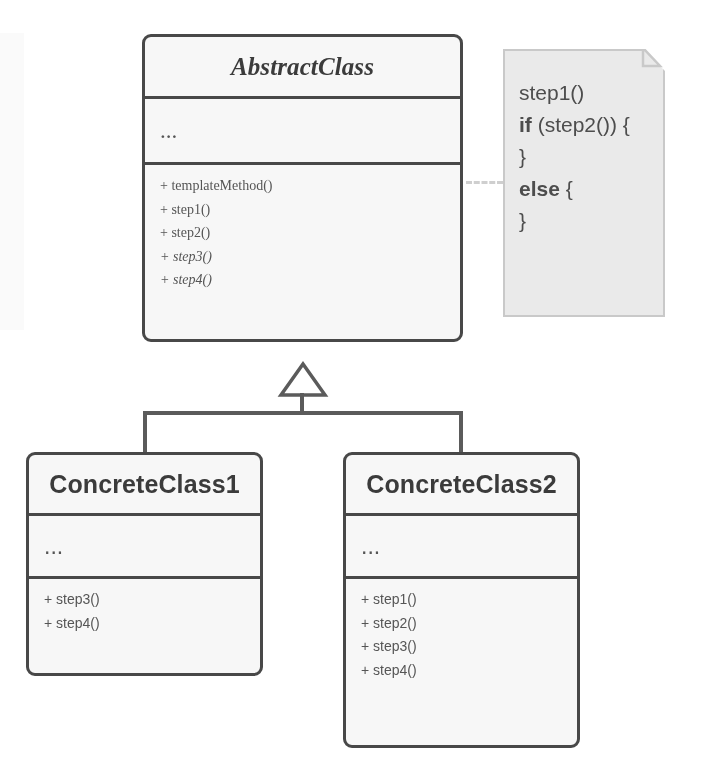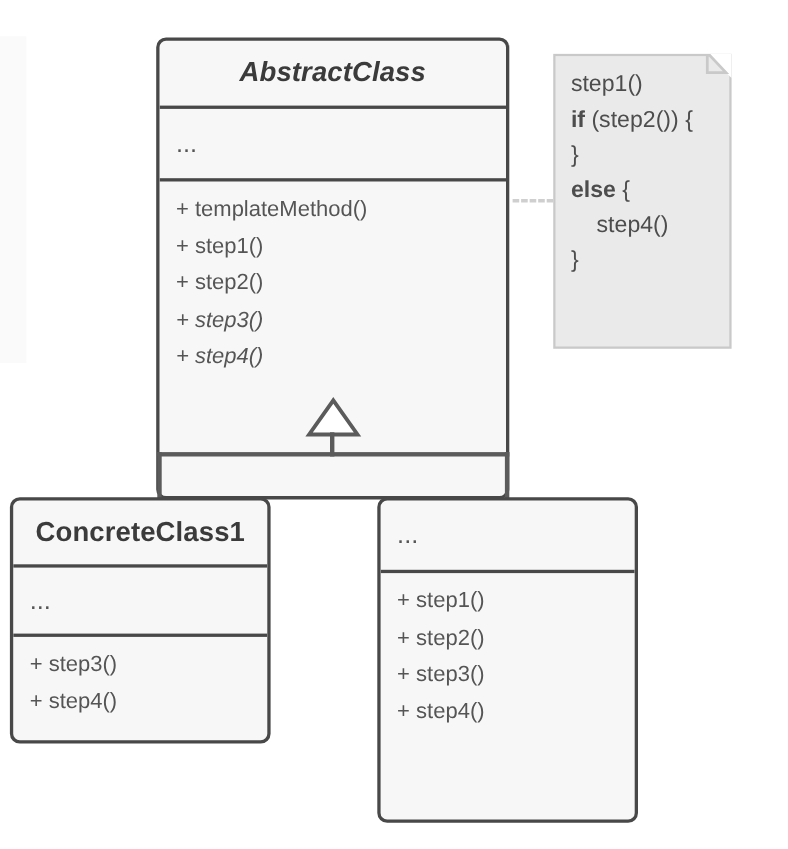--- a/index.html
+++ b/index.html
@@ -64,40 +64,40 @@
     display: flex;
     align-items: center;
     padding-left: 15px;
     color: #555555;
     font-size: 23px;
     line-height: 1;
   }
   .methods {
     padding: 9px 0 0 15px;
     color: #555555;
-    font-size: 20px;
+    font-size: 14px;
   }
   .method {
     line-height: 1.68;
     white-space: nowrap;
     color: #555555;
   }
   .method.is-abstract {
     font-style: italic;
   }
 
   
   .uml-note {
     position: absolute;
     box-sizing: border-box;
     background: #eaeaea;
     border: 2px solid #c9c9c9;
     color: #4d4d4d;
     font-size: 21px;
-    padding: 10px 0 0 14px;
+    padding: 26px 0 0 14px;
   }
   .note-fold {
     position: absolute;
     top: -2px;
     right: -2px;
     width: 0;
     height: 0;
     border-left: 22px solid transparent;
     border-top: 22px solid #ffffff;
   }
@@ -130,21 +130,21 @@
     border-top: 3px dashed #cfcfcf;
   }
 </style>
 </head>
 <body>
 
 <div id="canvas">
 
   <div class="bg-panel"></div>
 
-  <div class="uml-class" style="left:142px; top:34px; width:321px; height:420px;">
+  <div class="uml-class" style="left:142px; top:34px; width:321px; height:308px;font-family:Liberation Serif, serif;">
     <div class="compartment class-title abstract" style="height:59px;">AbstractClass</div>
     <div class="compartment attrs" style="height:66px;">...</div>
     <div class="compartment methods" style="height:195px;">
       <div class="method">+ templateMethod()</div>
       <div class="method">+ step1()</div>
       <div class="method">+ step2()</div>
       <div class="method is-abstract">+ step3()</div>
       <div class="method is-abstract">+ step4()</div>
     </div>
   </div>
@@ -152,48 +152,48 @@
   <div class="uml-note" style="left:503px; top:49px; width:162px; height:268px;">
     <span class="note-fold"></span>
     <svg class="note-fold-edge" viewBox="0 0 30 30" width="30" height="30" aria-hidden="true">
       <path d="M 8,-1 L 25,17 L 8,17 Z" fill="none" stroke="#c9c9c9" stroke-width="2.5"></path>
     </svg>
 
     <div class="note-line"><span>step1()</span></div>
     <div class="note-line"><b>if</b><span> (step2()) {</span></div>
     <div class="note-line"><span>}</span></div>
     <div class="note-line"><b>else</b><span> {</span></div>
-    <div class="note-line"><span>    step4()</span></div>
     <div class="note-line"><span>}</span></div>
   </div>
 
   <div class="dashed-conn" style="left:466px; top:181px; width:37px;"></div>
 
   <svg style="position:absolute; left:276px; top:361px;" width="54" height="38" aria-hidden="true">
     <path d="M 27,3 L 49,34 L 5,34 Z" fill="#ffffff" stroke="#5b5b5b" stroke-width="3.5" stroke-linejoin="miter"></path>
   </svg>
 
   <div class="conn" style="left:300px; top:393px; width:4px; height:22px;"></div>
 
   <div class="conn" style="left:143px; top:411px; width:320px; height:4px;"></div>
 
   <div class="conn" style="left:143px; top:411px; width:4px; height:43px;"></div>
 
   <div class="conn" style="left:459px; top:411px; width:4px; height:43px;"></div>
 
-  <div class="uml-class" style="left:9px; top:452px; width:237px; height:224px;">
+  <div class="uml-class" style="left:26px; top:452px; width:237px; height:224px;">
     <div class="compartment class-title concrete" style="height:58px;">ConcreteClass1</div>
     <div class="compartment attrs" style="height:63px;">...</div>
     <div class="compartment methods" style="height:103px;">
       <div class="method">+ step3()</div>
       <div class="method">+ step4()</div>
     </div>
   </div>
 
   <div class="uml-class" style="left:343px; top:452px; width:237px; height:296px;">
+    <div class="compartment class-title concrete" style="height:58px;">ConcreteClass2</div>
     <div class="compartment attrs" style="height:63px;">...</div>
     <div class="compartment methods" style="height:175px;">
       <div class="method">+ step1()</div>
       <div class="method">+ step2()</div>
       <div class="method">+ step3()</div>
       <div class="method">+ step4()</div>
     </div>
   </div>
 
 </div>

